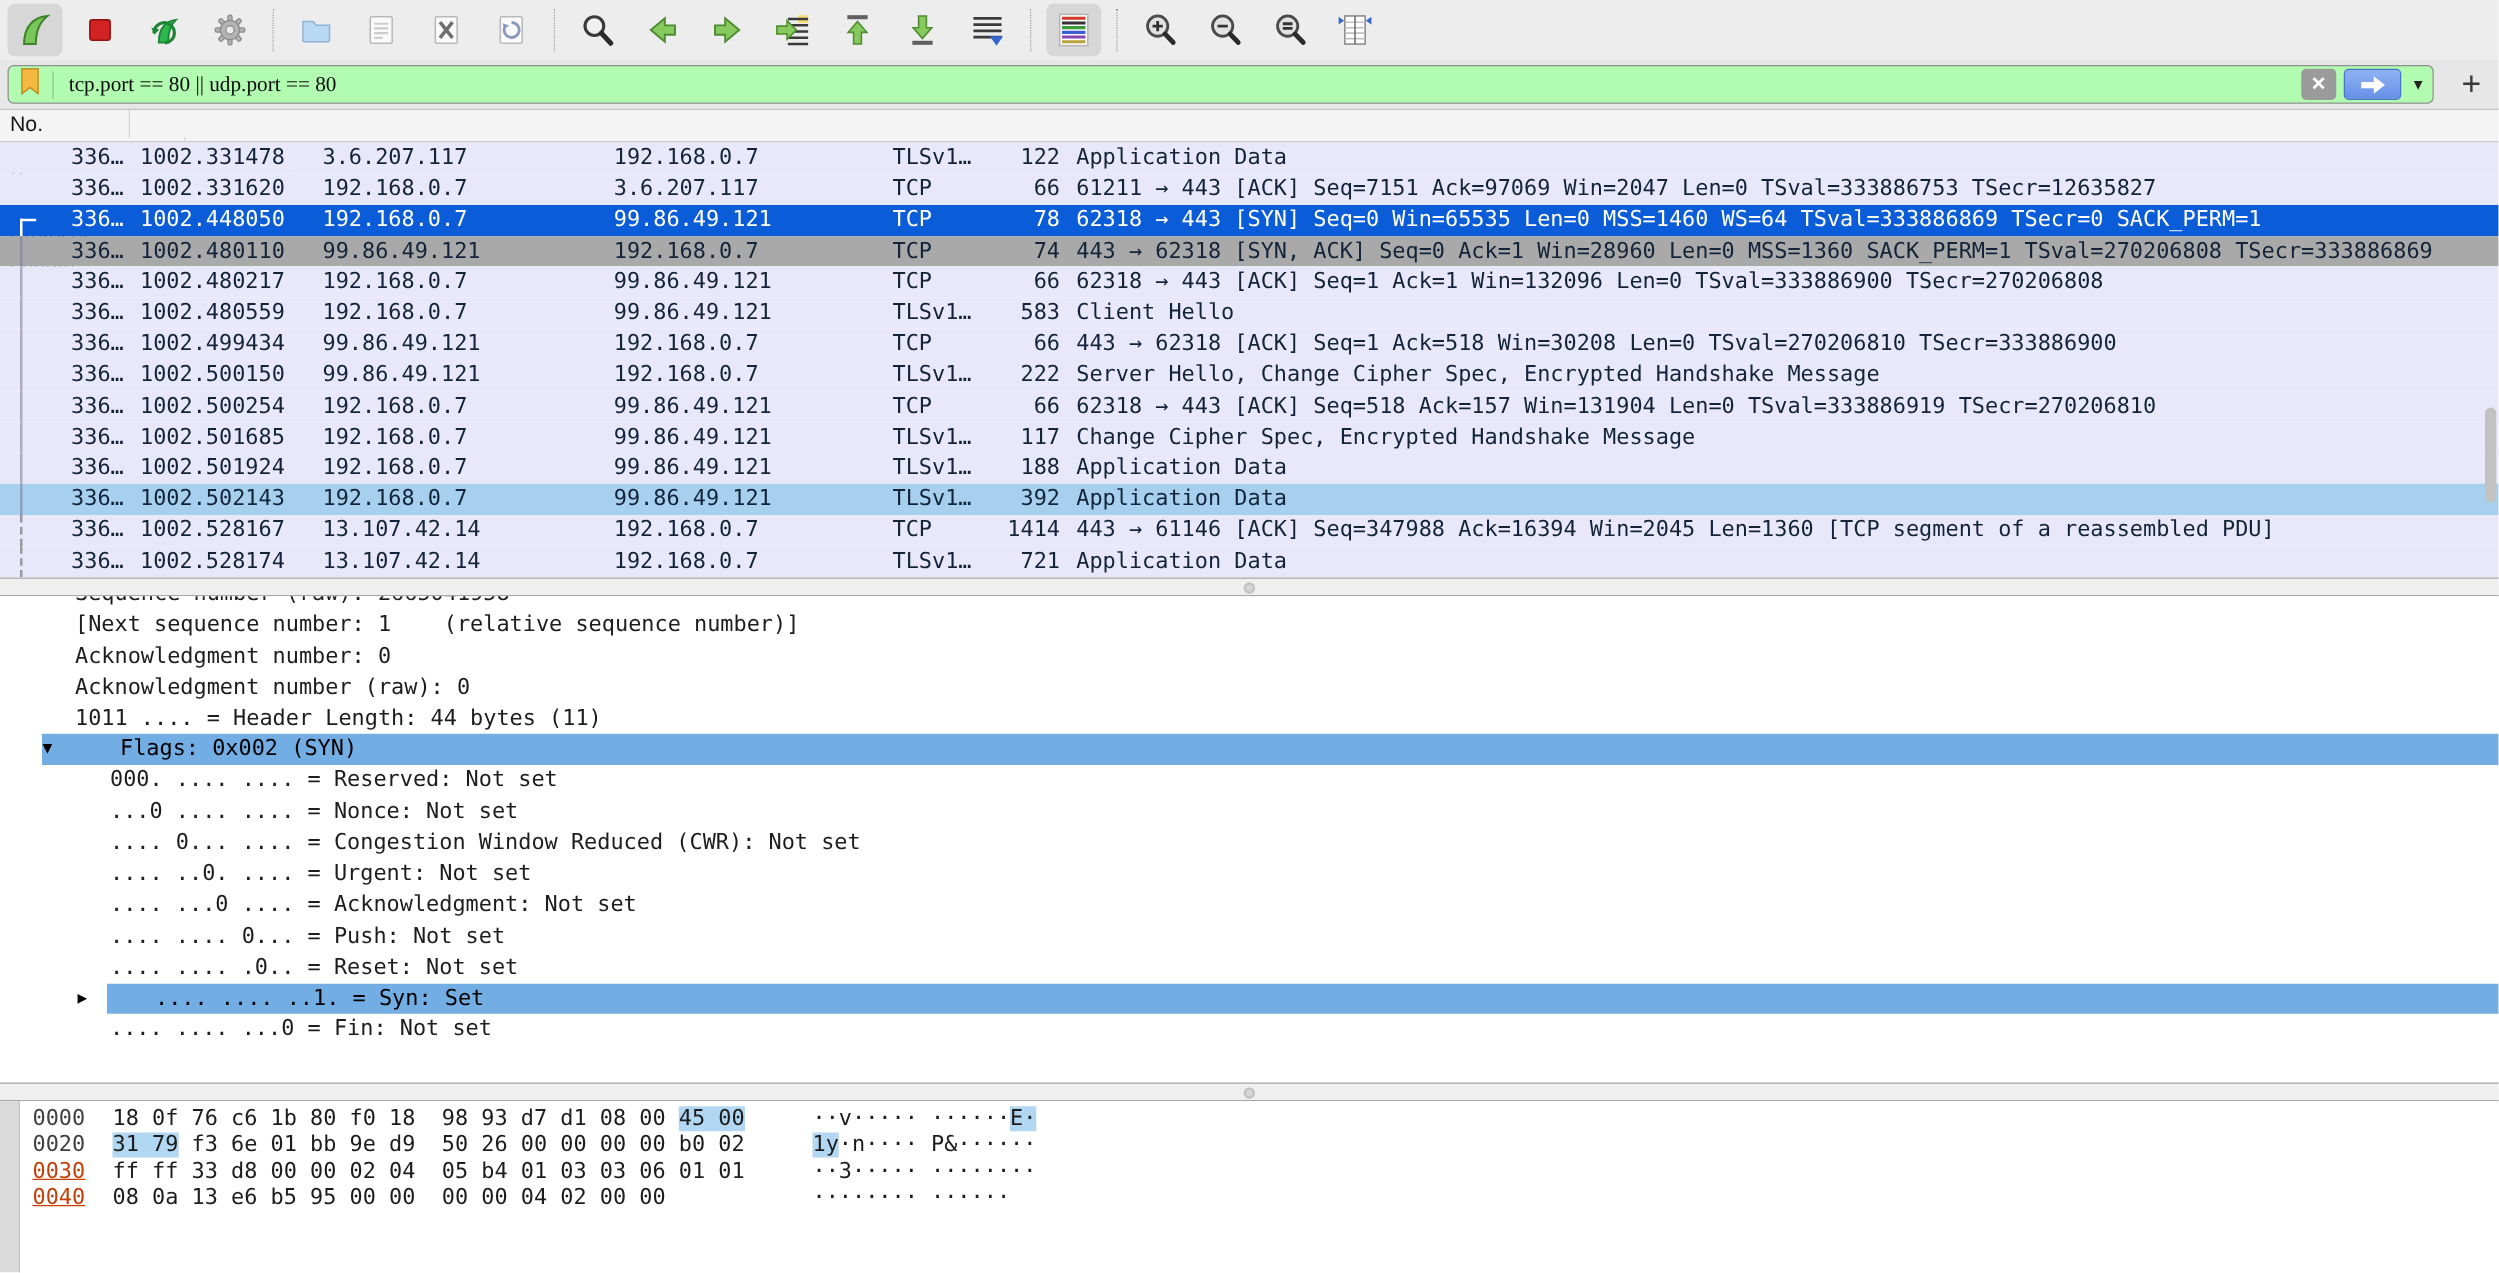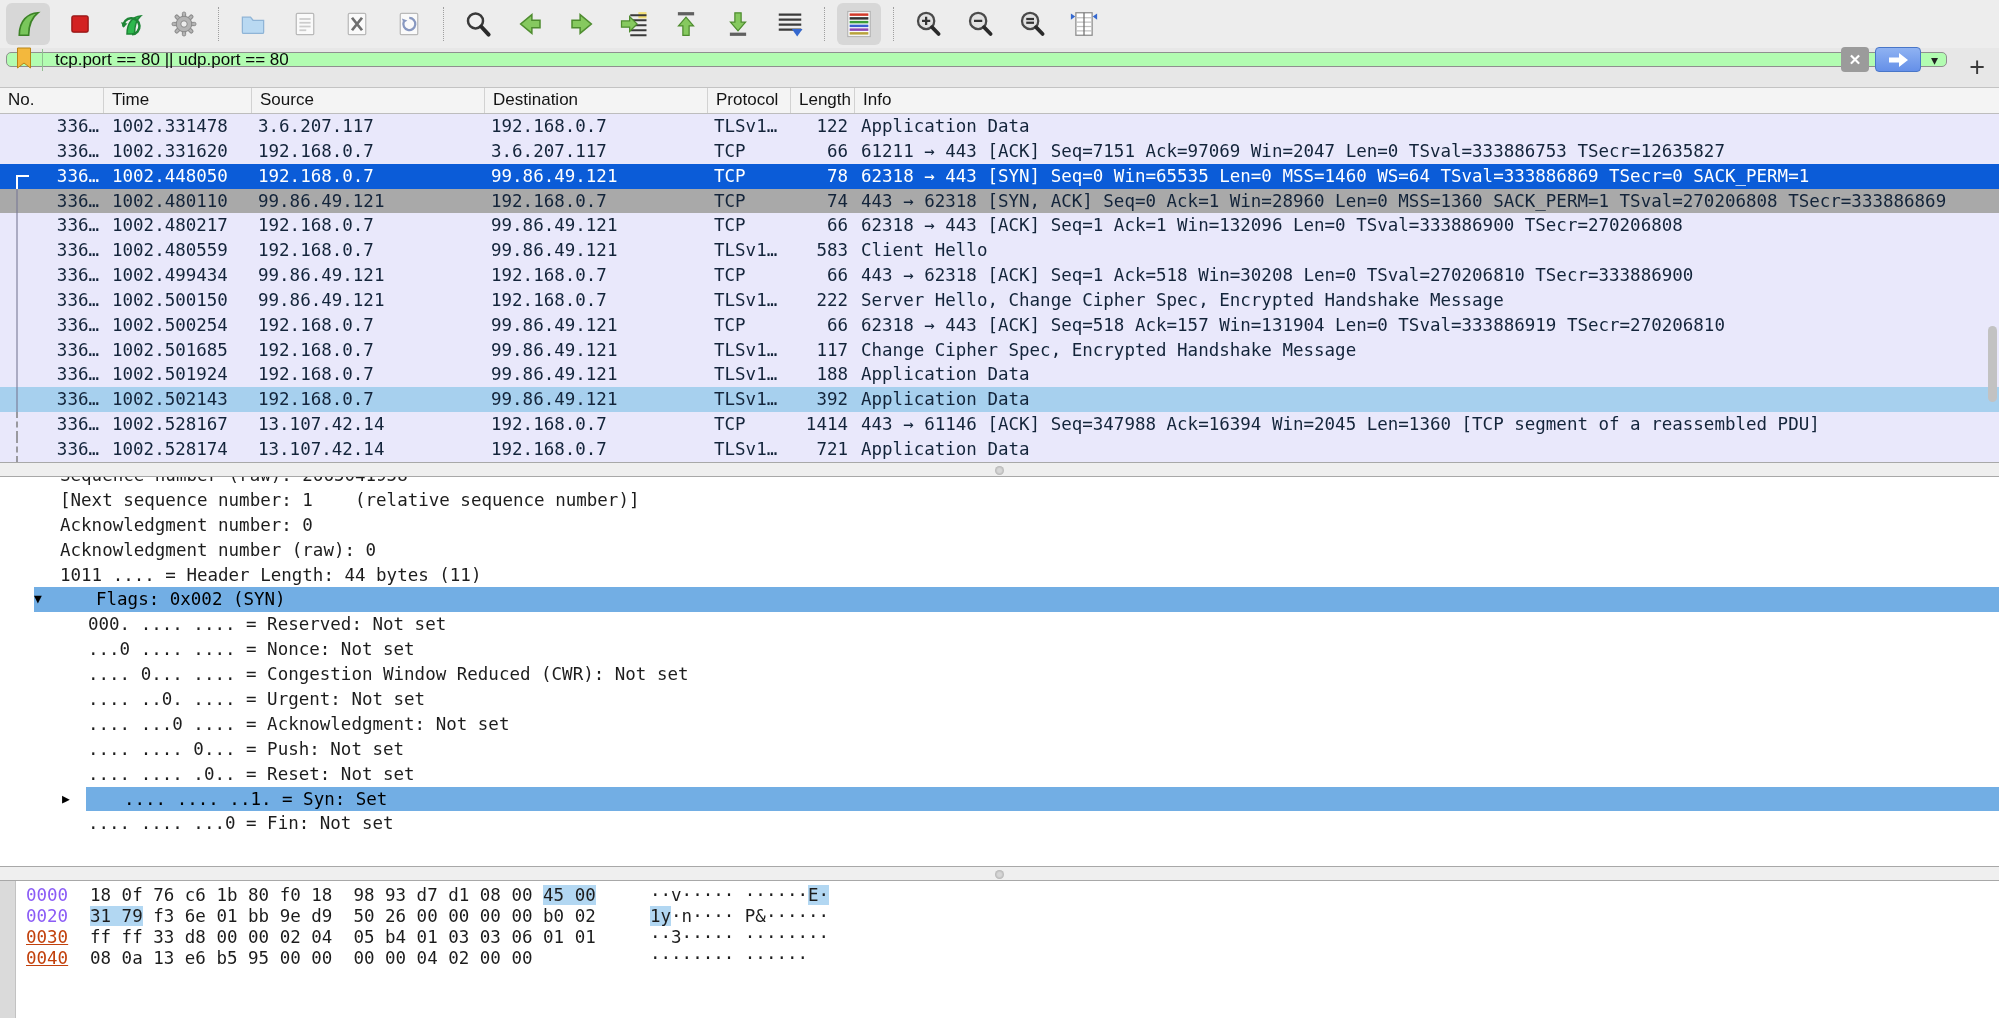--- a/index.html
+++ b/index.html
@@ -12,37 +12,37 @@
              display:flex; align-items:center; padding-left:6px; }
   .tbtn { width:44px; height:42px; display:flex; align-items:center; justify-content:center;
           border-radius:6px; margin-right:8px; flex:0 0 auto; }
   .tbtn.pressed { background:#d7d7d7; }
   .tbtn svg { display:block; }
   .tsep { width:1px; height:34px; border-left:1px dotted #9f9f9f; margin:0 12px 0 4px; flex:0 0 auto; }
 
   
   .filterbar { position:absolute; left:0; top:48px; width:100%; height:40px; background:#e7e7e7;
                border-bottom:1px solid #c3c3c3; }
-  .filter-field { position:absolute; left:6px; right:52px; top:4px; height:15px;
+  .filter-field { position:absolute; left:6px; right:52px; top:4px; height:31px;
                   background:#b2fcb1; border:1px solid #8f8f8f; border-radius:5px;
-                  display:flex; align-items:center; padding:0 6px 0 8px; }
+                  display:flex; align-items:center; padding:0 6px 0 8px;font-family:Liberation Serif, serif; }
   .fsep { width:1px; height:22px; background:#8fc08f; margin:0 12px 0 9px; }
   .ftext { flex:1; font-size:17px; color:#0a0a0a; white-space:nowrap; overflow:hidden; }
   .fclear { width:28px; height:25px; background:#9b9b9b; border-radius:4px; color:#fff;
             font-size:15px; font-weight:bold; display:flex; align-items:center; justify-content:center; }
   .fapply { width:46px; height:25px; margin-left:6px; border-radius:4px;
             background:linear-gradient(#8fb2f2,#6590e8); border:1px solid #4876c8;
             display:flex; align-items:center; justify-content:center; }
   .fcaret { margin:0 2px 0 10px; font-size:14px; color:#222; }
   .fadd { position:absolute; right:14px; top:2px; font-size:27px; color:#3a3a3a; line-height:34px; }
 
   
   .list { position:absolute; left:0; top:88px; width:100%; height:374px; background:#fff; overflow:hidden; }
   .lh { display:flex; height:26px; background:#f4f4f4; border-bottom:1px solid #bdbdbd;
-        font-size:17px; color:#141414; }
+        font-size:17px; color:#141414;flex-direction:column; }
   .hcell { border-right:1px solid #d2d2d2; padding:2px 0 0 8px; overflow:hidden; white-space:nowrap; flex:0 0 auto; }
   .hcell.c-info { border-right:none; flex:1; }
   .c-no{width:104px}.c-time{width:148px}.c-src{width:233px}.c-dst{width:223px}
   .c-proto{width:83px}.c-len{width:64px}.c-info{flex:1;min-width:0}
   .rows { font-family:"DejaVu Sans Mono", monospace; font-size:17.5px; color:#13243a; }
   .prow { display:flex; height:24.85px; line-height:24.85px; background:#e9e8fb; position:relative; }
   .prow span { overflow:hidden; white-space:nowrap; flex:0 0 auto; }
   .prow .c-no{text-align:right; padding-right:5px;}
   .prow .c-time,.prow .c-src,.prow .c-dst,.prow .c-proto,.prow .c-info{padding-left:6px;}
   .prow .c-time{padding-left:8px;}
@@ -84,21 +84,21 @@
   .dline.hl .dband { background:transparent;margin-left:36px; }
   .dtext { white-space:pre; }
 
   
   .hex { position:absolute; left:0; top:881px; width:100%; height:137px; background:#fff;
          font-family:"DejaVu Sans Mono", monospace; font-size:17.5px; color:#1c1c1c; }
   .hexgutter { position:absolute; left:0; top:0; bottom:0; width:16px; background:#dadada;
                border-right:1px solid #c2c2c2; }
   .hexrows { padding-top:4px; }
   .hrow { display:flex; height:21px; line-height:21px; white-space:pre; }
-  .hoff { margin-left:26px; width:48px; color:#8b5cf6; flex:0 0 auto; }
+  .hoff { margin-left:26px; width:48px; color:#404040; flex:0 0 auto; }
   .hoff.dim { color:#c2410c;text-decoration:underline; }
   .hbytes { margin-left:16px; width:552px; flex:0 0 auto; white-space:pre; }
   .hascii { margin-left:8px; white-space:pre; flex:0 0 auto; }
   .hsel:not(:empty) { background:#b2d7f2; }
 </style>
 </head>
 <body>
 
 <div class="app">
 

